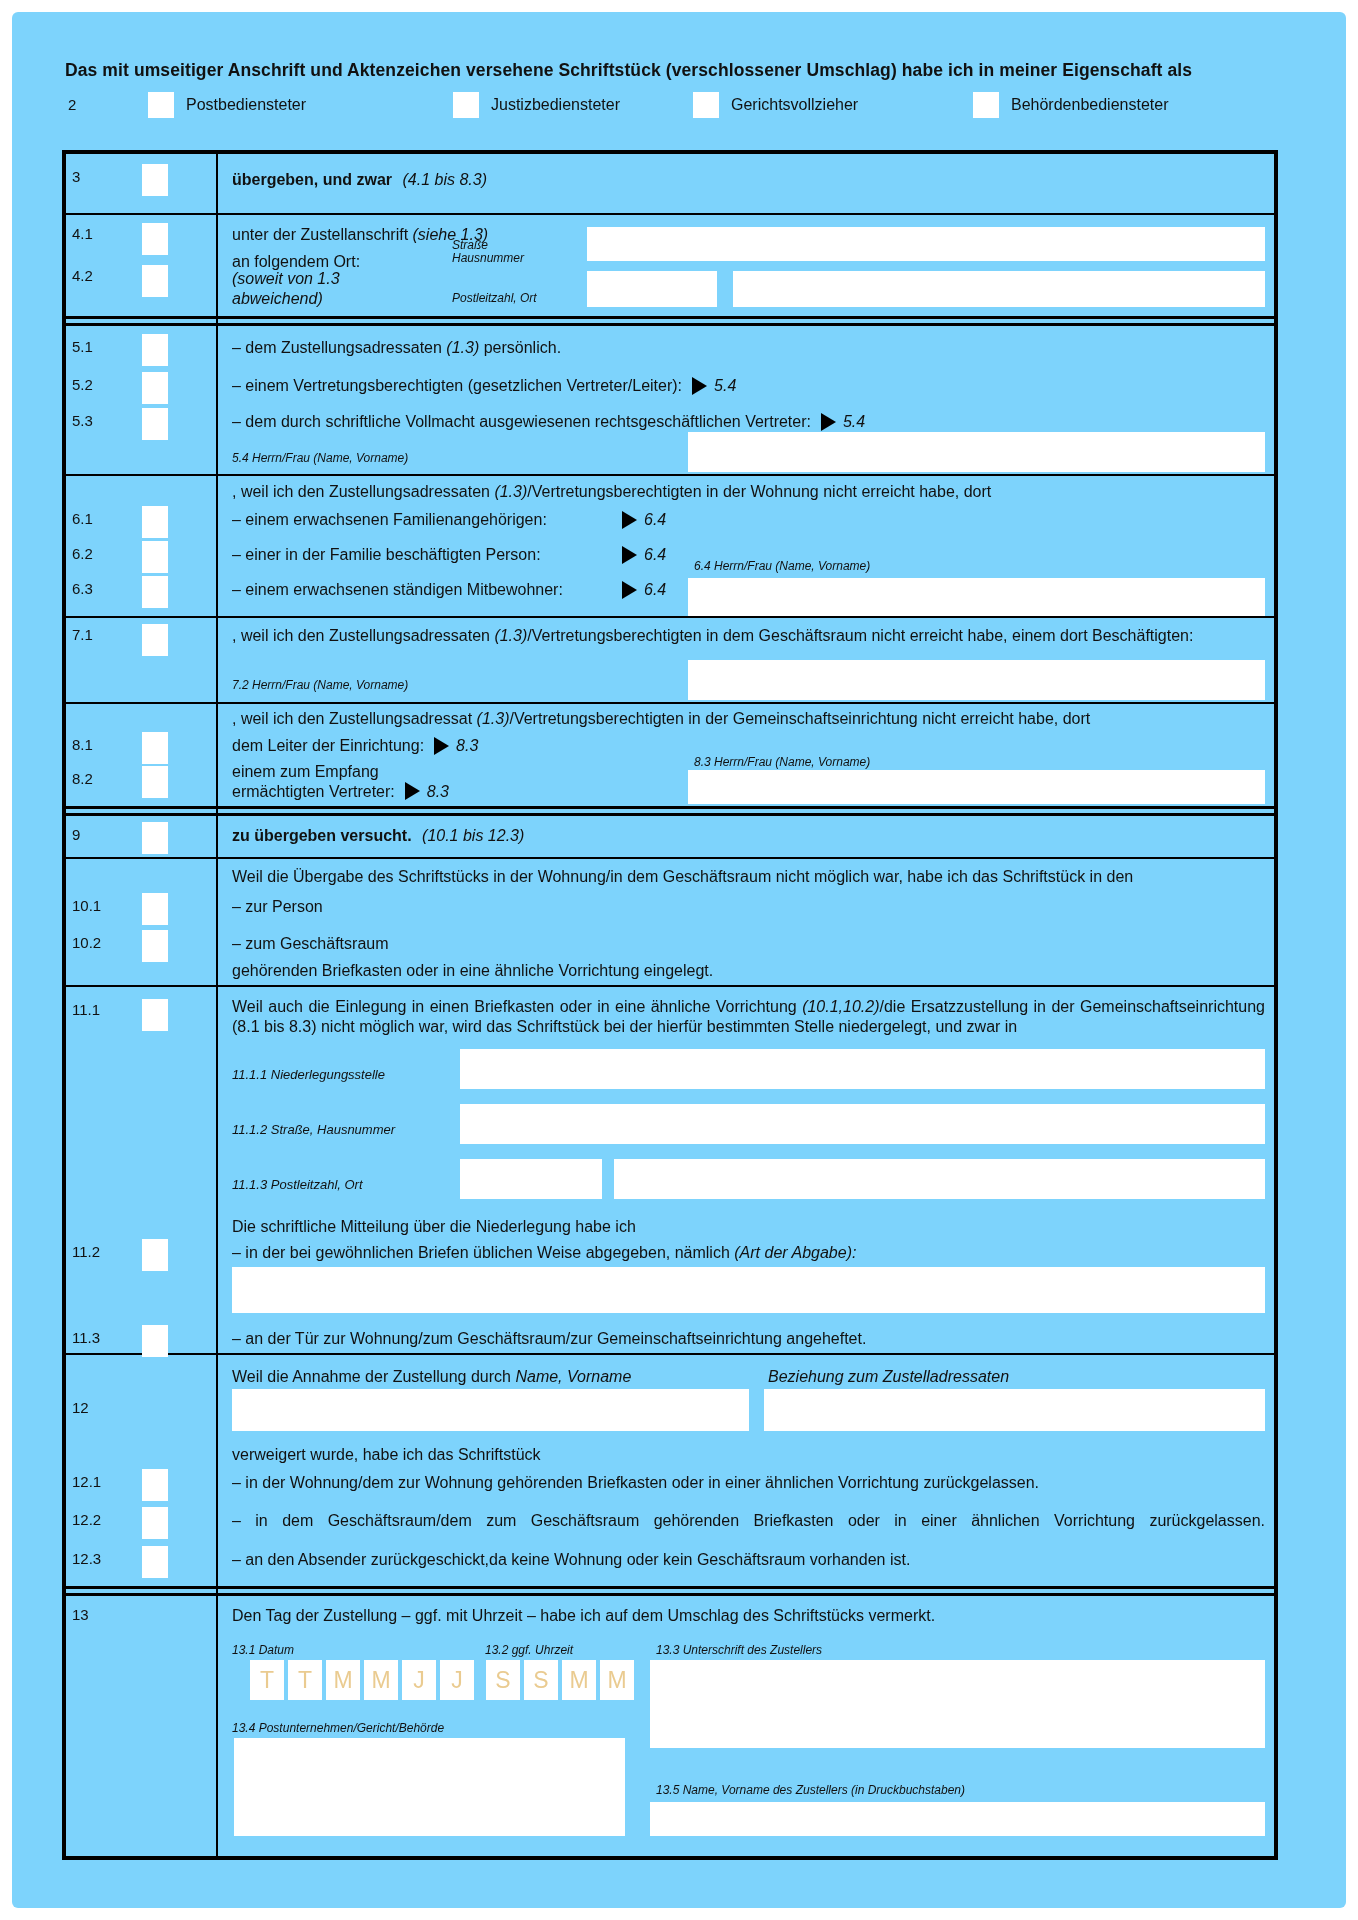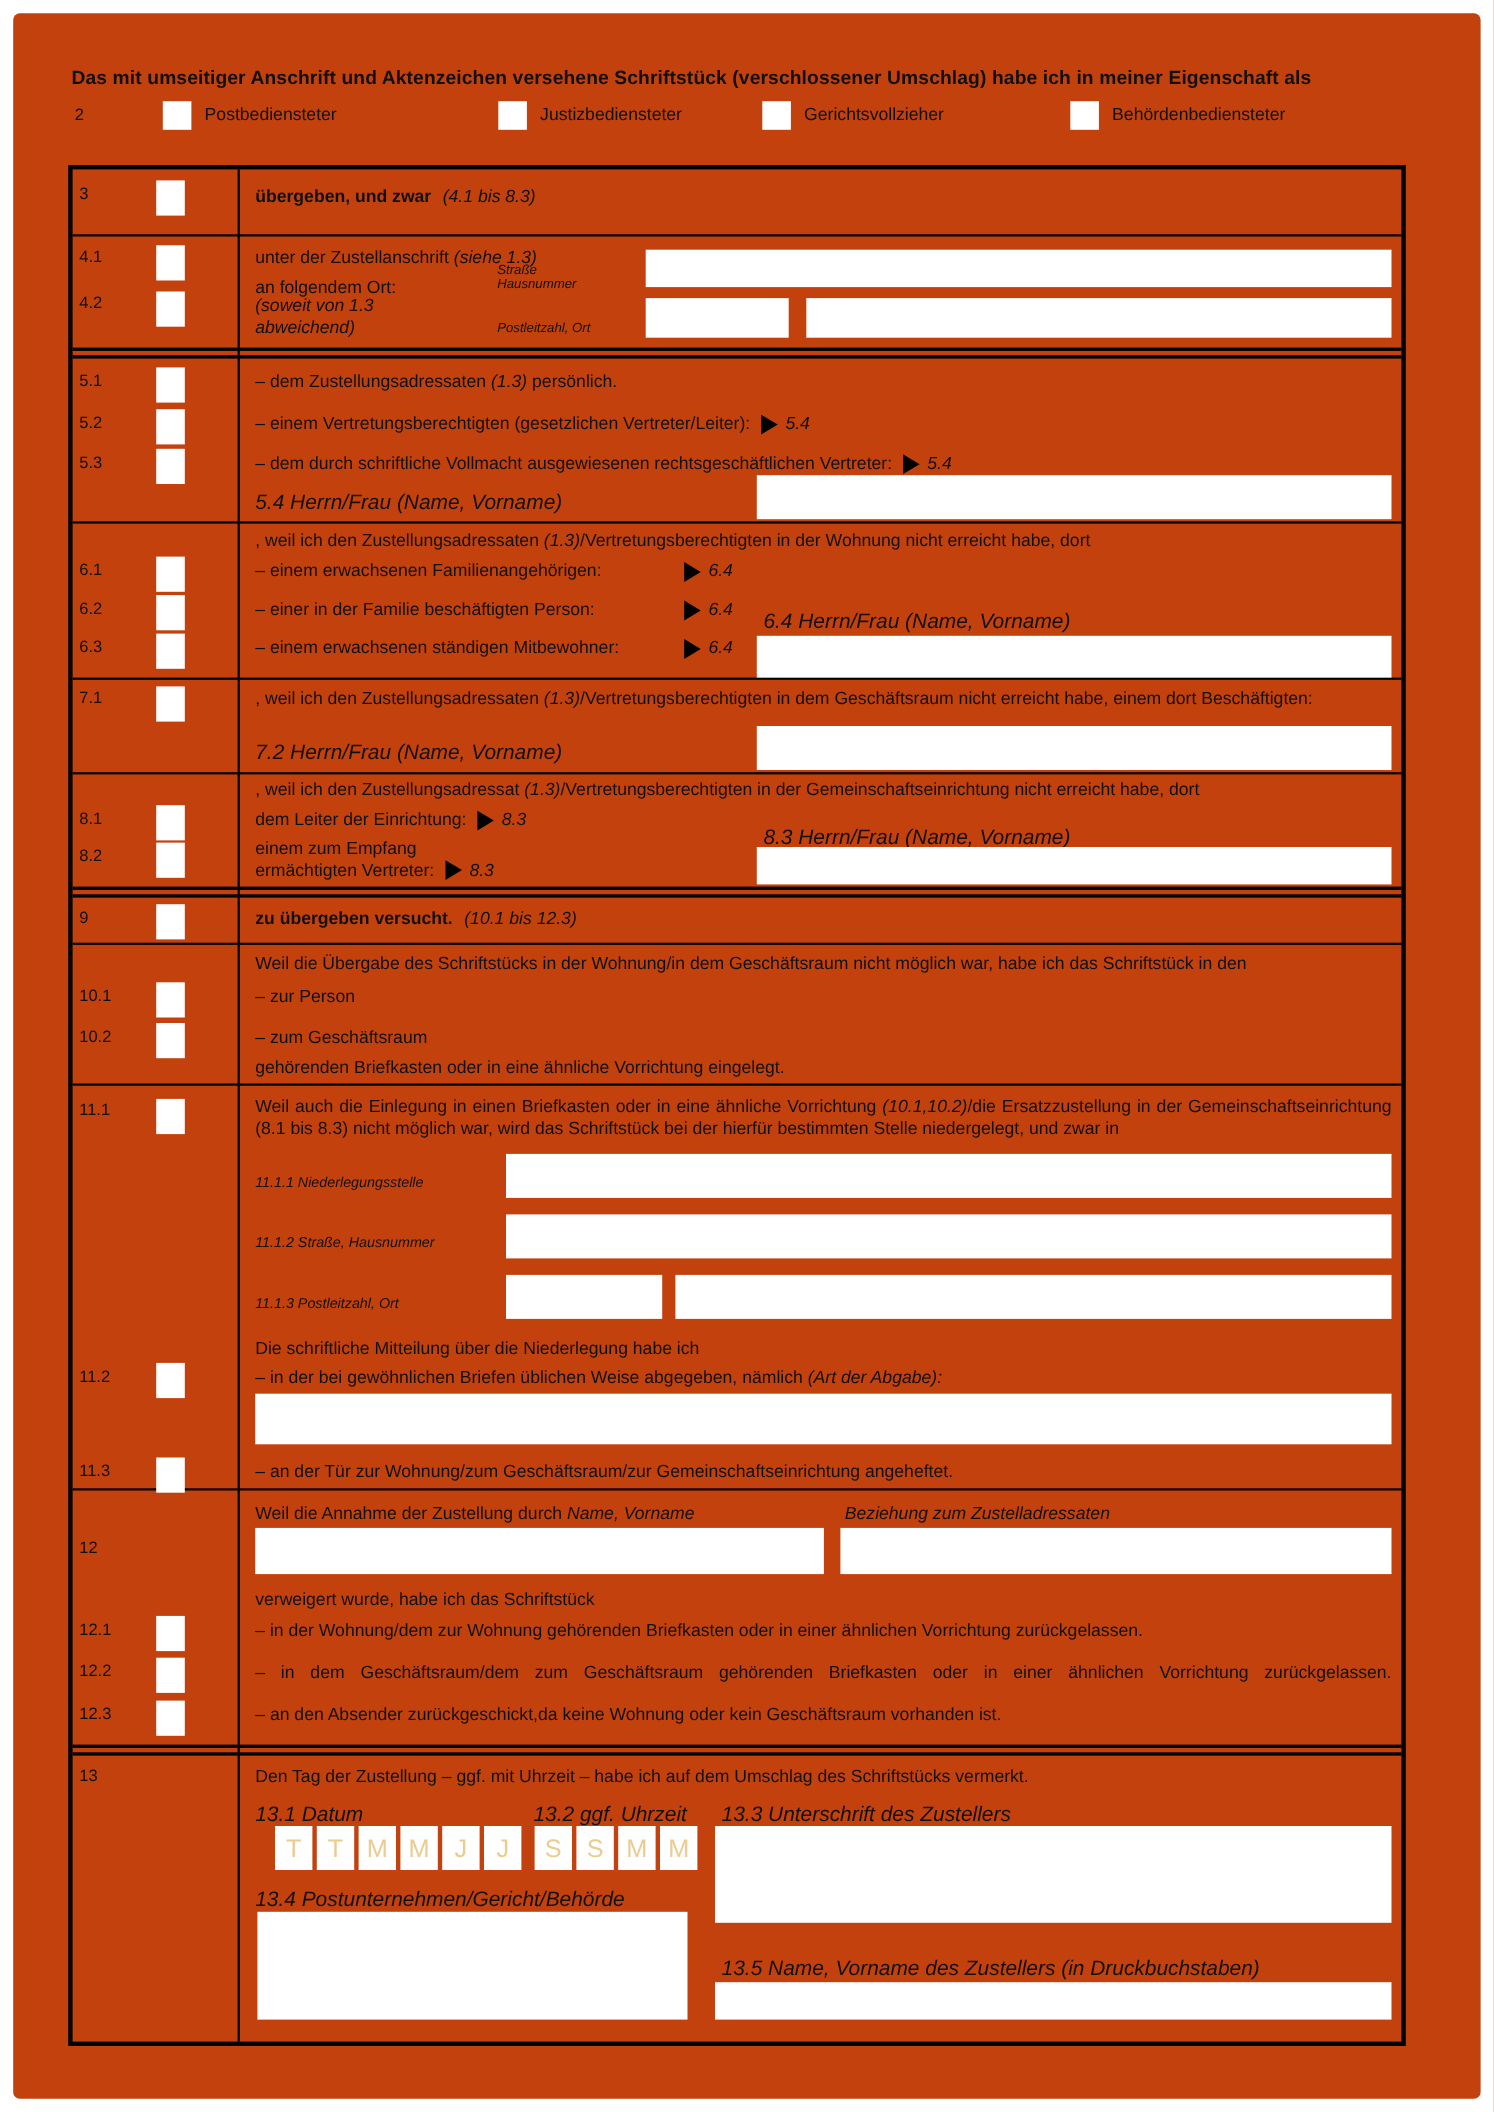--- a/index.html
+++ b/index.html
@@ -1,21 +1,21 @@
 <!DOCTYPE html>
 <html><head>
 <meta charset="utf-8">
 <style>
   * { box-sizing: border-box; margin: 0; padding: 0; }
   body {
     width: 1358px; height: 1920px; background: #ffffff;
     font-family: "Liberation Sans", "DejaVu Sans", sans-serif;
     color: #111; position: relative;
   }
-  .page { position: absolute; inset: 12px; background: #c2410c; border-radius: 6px; }
+  .page { position: absolute; inset: 12px; background: #7dd3fc; border-radius: 6px; }
 
   .hdr { position: absolute; left: 53px; top: 48px; width: 1220px;
          font-size: 17.5px; font-weight: bold; letter-spacing: .1px; }
 
   .row2 { position: absolute; left: 0; top: 80px; width: 100%; height: 30px; }
   .row2 .n  { position: absolute; font-size: 15px; }
   .cb2 { position: absolute; top: 0; width: 26px; height: 26px; background: #fff; display: block; }
   .lb  { position: absolute; font-size: 16px; }
 
   .tbl { position: absolute; left: 50px; top: 138px; width: 1216px; height: 1710px;
@@ -27,21 +27,21 @@
   .dbl { height: 10px; border-top: 3px solid #000; border-bottom: 3px solid #000; }
 
   .n   { position: absolute; left: 6px; font-size: 15px; }
   .cb  { position: absolute; left: 76px; width: 26px; height: 32px; background: #fff; }
   .t   { position: absolute; left: 166px; font-size: 16px; line-height: 20px; }
   .fx  { display: flex; align-items: center; }
   .in  { position: absolute; background: #fff; }
   .il  { font-style: italic; }
   .b   { font-weight: bold; margin-top: 16px; }
   .sm  { font-size: 12px; font-style: italic; line-height: 13px; }
-  .fl  { font-size: 19px; font-style: italic; }
+  .fl  { font-size: 12px; font-style: italic; }
   .fl2 { font-size: 13px; font-style: italic; }
   .jst { text-align: justify; }
   .jall{ text-align: justify; text-align-last: justify; }
   .arr { display: inline-block; width: 0; height: 0; border-top: 9px solid transparent;
          border-bottom: 9px solid transparent; border-left: 15px solid #000;
          margin-left: 10px; margin-right: 7px; flex: none; }
   .ref { font-style: italic; font-size: 16px; }
   .dbox { position: absolute; top: 64px; width: 34px; height: 40px; background: #fff;
           color: #EACB90; font-size: 23px; line-height: 40px; text-align: center; }
 </style>

